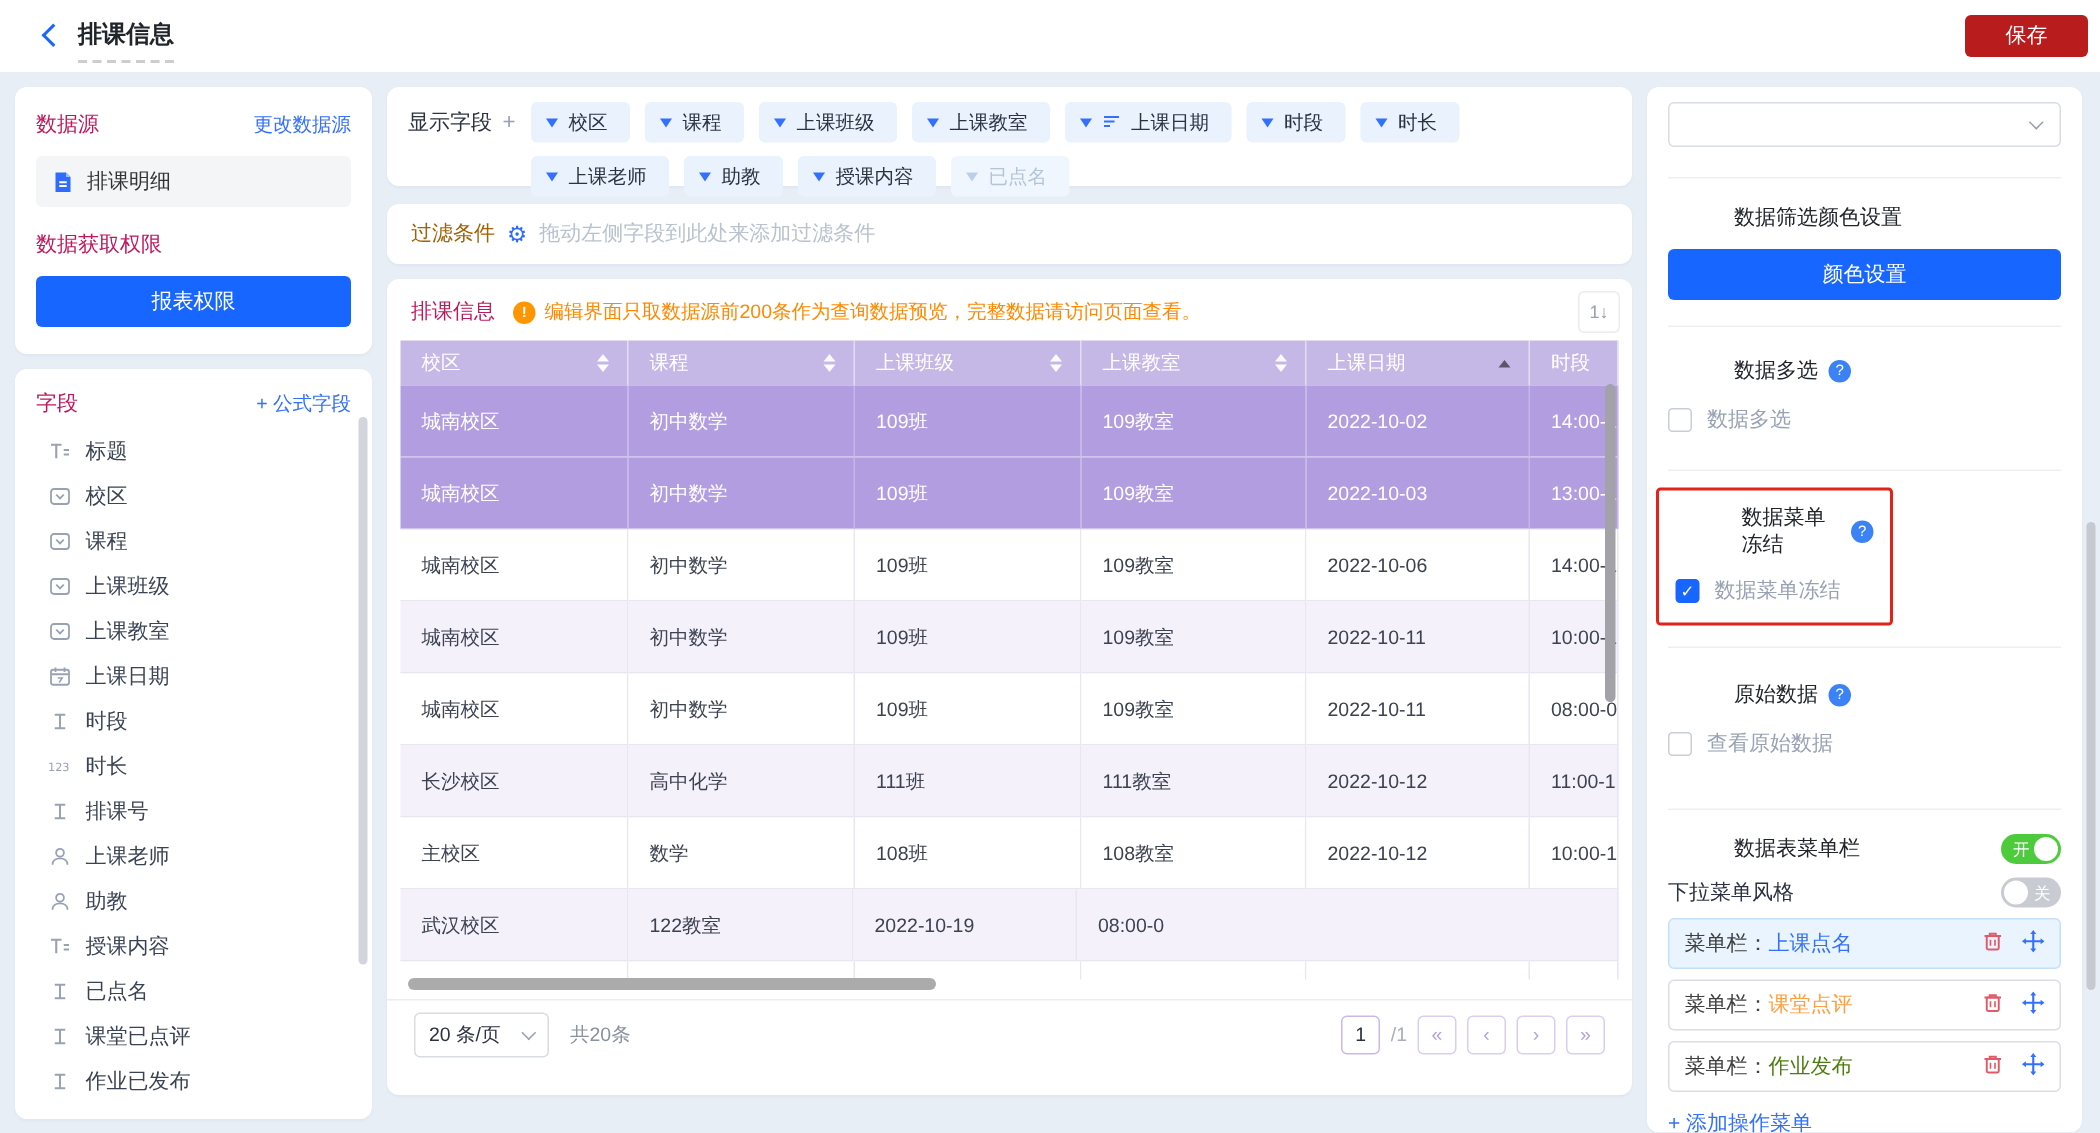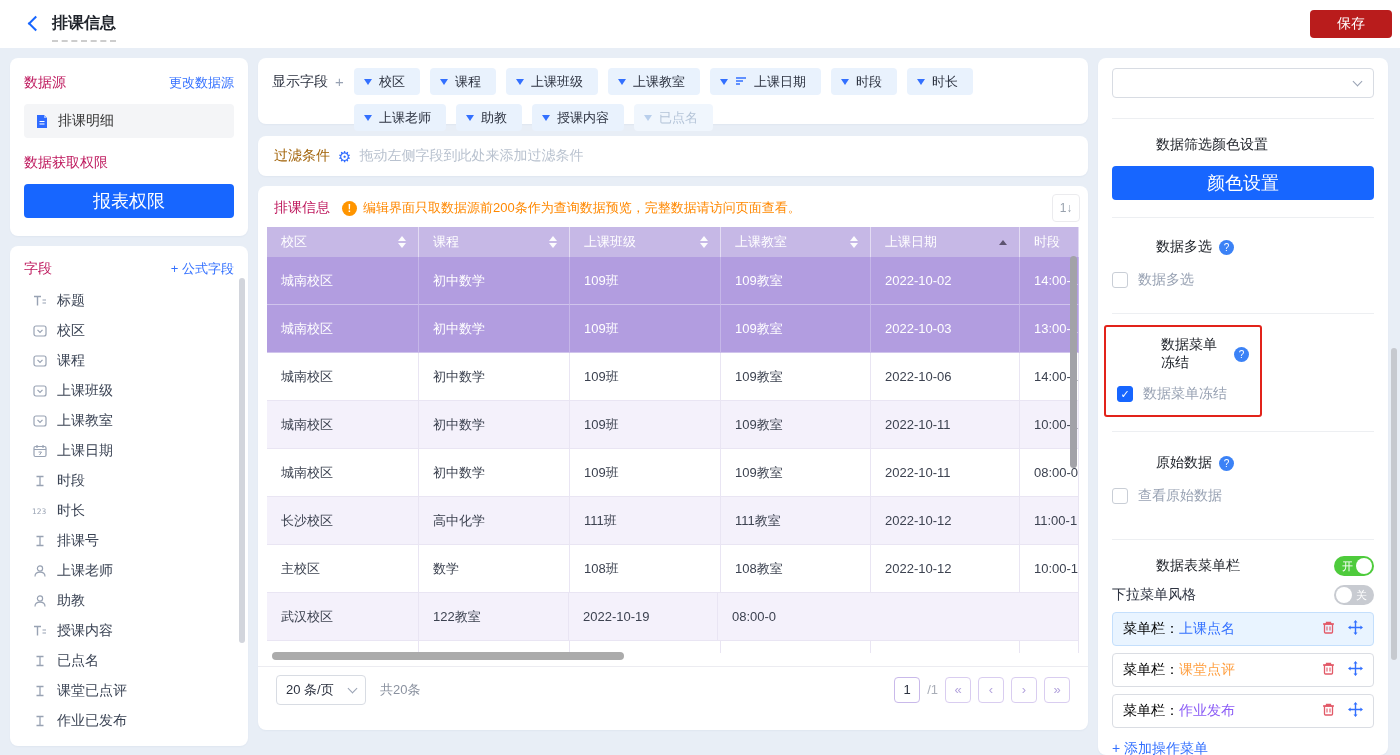--- a/index.html
+++ b/index.html
@@ -17,21 +17,21 @@
   .save-btn{position:absolute;left:1310px;top:10px;width:82px;height:28px;background:#b91c1c;color:#fff;
             font-size:14px;border:none;border-radius:4px;display:flex;align-items:center;justify-content:center;cursor:pointer;}
 
   
   .card-ds{left:10px;top:58px;width:238px;height:178px;padding:16px 14px;}
   .rowsb{display:flex;align-items:center;justify-content:space-between;}
   .h14{font-size:14px;font-weight:400;color:#be185d;}
   .link{font-size:13px;color:#3370ff;cursor:pointer;text-decoration:none;}
   .src-item{margin-top:12px;height:34px;background:#f4f5f7;border-radius:4px;display:flex;align-items:center;
             gap:8px;padding:0 10px;font-size:14px;color:#333;cursor:pointer;}
-  .blue-btn{margin-top:12px;width:100%;height:34px;background:#1766ff;color:#fff;font-size:18px;border:none;
+  .blue-btn{margin-top:12px;width:100%;height:34px;background:#1766ff;color:#fff;font-size:14px;border:none;
             border-radius:4px;display:flex;align-items:center;justify-content:center;cursor:pointer;}
   .mt16{margin-top:16px;}
 
   .card-fields{left:10px;top:246px;width:238px;height:500px;padding:14px;overflow:hidden;}
   .fields-list{margin-top:8px;}
   .field-item{height:30px;display:flex;align-items:center;gap:9px;padding-left:8px;font-size:14px;color:#3a4354;cursor:grab;}
   .f-icon{width:16px;display:flex;justify-content:center;}
   .fl-scroll{position:absolute;right:3px;top:32px;width:6px;height:365px;background:#d2d5dc;border-radius:3px;}
 
   
@@ -105,21 +105,21 @@
   .redbox .cb{margin-top:13px;}
   .tgrow{display:flex;align-items:center;justify-content:space-between;}
   .tg{width:40px;height:20px;border-radius:10px;position:relative;font-size:11px;color:#fff;cursor:pointer;flex:none;}
   .tg .knob{position:absolute;top:2px;width:16px;height:16px;border-radius:50%;background:#fff;}
   .tg.on{background:#4ecb3c;} .tg.on .knob{right:2px;} .tg.on .tg-txt{position:absolute;left:8px;top:3px;}
   .tg.off{background:#c8cbd1;} .tg.off .knob{left:2px;} .tg.off .tg-txt{position:absolute;right:7px;top:3px;}
   .sub14{font-size:14px;color:#2c3240;}
   .menu-item{display:flex;align-items:center;height:34px;padding:0 10px;border:1px solid #dadde3;border-radius:4px;
              font-size:14px;margin-top:7px;background:#fff;}
   .menu-item.active{background:#e9f4ff;border-color:#c4dffc;}
-  .mi-prefix{color:#000000;}
+  .mi-prefix{color:#404040;}
   .mi-icons{margin-left:auto;display:flex;align-items:center;gap:12px;}
   .add-link{display:inline-block;margin-top:12px;font-size:14px;color:#3370ff;cursor:pointer;text-decoration:none;}
   .winscroll{position:absolute;left:1391px;top:348px;width:6px;height:312px;background:#c6c9cf;border-radius:3px;}
 </style>
 </head>
 <body>
 
 <div class="topbar">
   <span class="back"></span>
   <span class="page-title">排课信息</span>
@@ -569,21 +569,21 @@
               <path d="M6 6.5v4M9 6.5v4" stroke="#e25a68" stroke-width="1.1"></path>
             </svg></span>
           <span><svg width="15" height="15" viewBox="0 0 15 15">
               <path d="M7.5 2v11M2 7.5h11" stroke="#3370ff" stroke-width="1.4"></path>
               <path d="M7.5 0l2 2.6h-4zM7.5 15l2-2.6h-4zM0 7.5l2.6-2v4zM15 7.5l-2.6-2v4z" fill="#3370ff"></path>
             </svg></span>
         </span>
       </div>
       <div class="menu-item">
         <span class="mi-prefix">菜单栏：</span>
-        <span style="color: #8b5cf6;">作业发布</span>
+        <span style="color: #4d7c0f;">作业发布</span>
         <span class="mi-icons">
           <span><svg width="15" height="15" viewBox="0 0 15 15">
               <path d="M2 4h11M5.5 4V2.5h4V4" fill="none" stroke="#e25a68" stroke-width="1.3"></path>
               <rect x="3.5" y="4" width="8" height="9" rx="1" fill="none" stroke="#e25a68" stroke-width="1.3"></rect>
               <path d="M6 6.5v4M9 6.5v4" stroke="#e25a68" stroke-width="1.1"></path>
             </svg></span>
           <span><svg width="15" height="15" viewBox="0 0 15 15">
               <path d="M7.5 2v11M2 7.5h11" stroke="#3370ff" stroke-width="1.4"></path>
               <path d="M7.5 0l2 2.6h-4zM7.5 15l2-2.6h-4zM0 7.5l2.6-2v4zM15 7.5l-2.6-2v4z" fill="#3370ff"></path>
             </svg></span>

